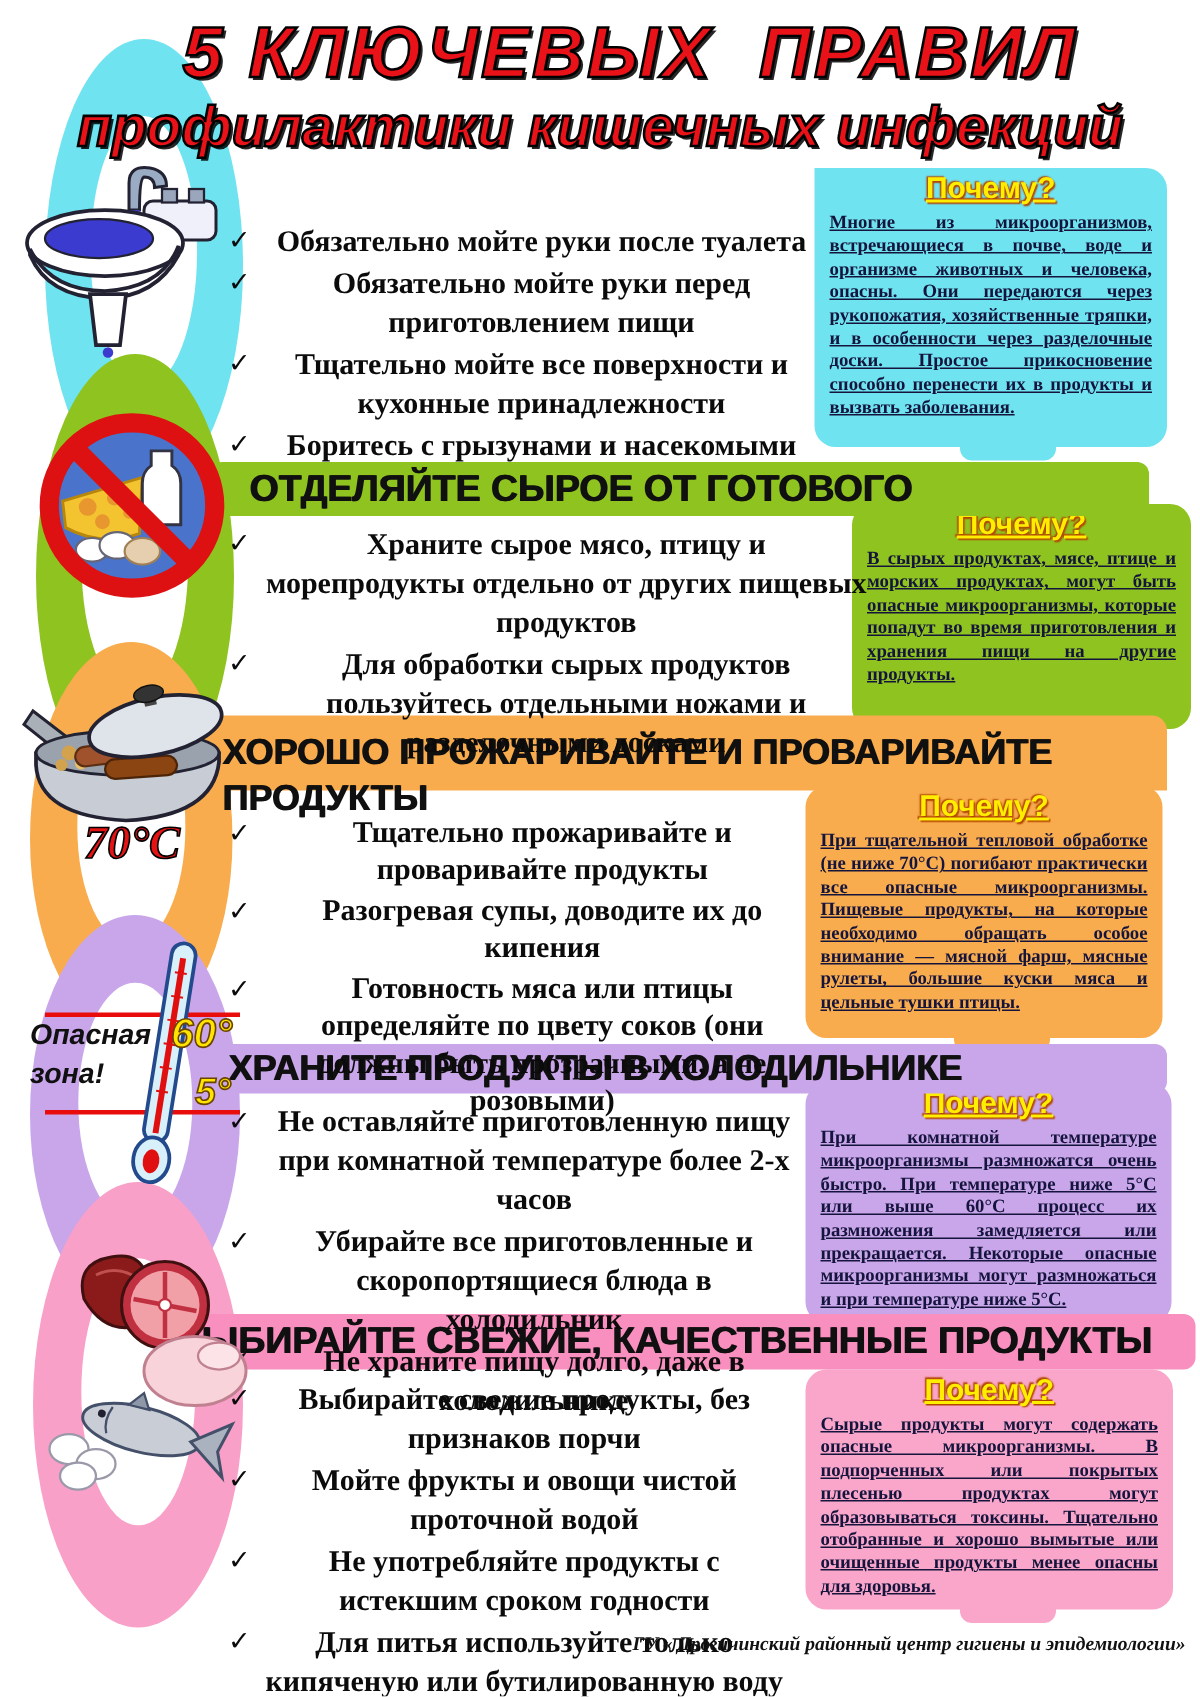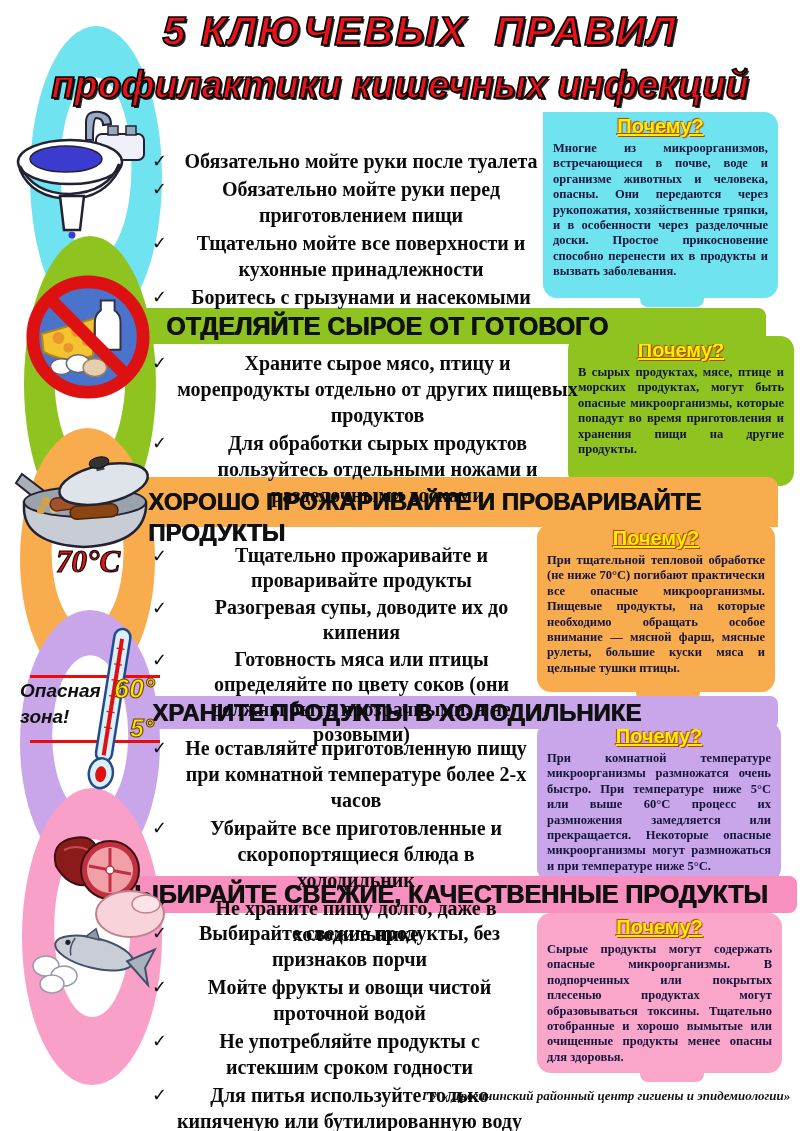--- a/index.html
+++ b/index.html
@@ -3,21 +3,21 @@
 <meta charset="utf-8">
 <style>
   html,body { margin:0; padding:0; background:#fff; }
   .poster { position:relative; width:800px; height:1131px; background:#ffffff; overflow:hidden;
             font-family:"Liberation Sans", sans-serif; }
 
   
   .title1, .title2 { position:absolute; text-align:center; font-style:italic; font-weight:700;
       color:#e81218; -webkit-text-stroke:1.7px #000; text-shadow:2px 2px 0 rgba(0,0,0,.85);
       font-family:"Liberation Sans", sans-serif; white-space:pre; z-index:6; }
-  .title1 { left:70px; width:700px; top:8px;  font-size:41px; letter-spacing:2px; }
+  .title1 { left:70px; width:700px; top:8px;  font-size:48px; letter-spacing:2px; }
   .title2 { left:0;   width:800px; top:64px;  font-size:38px; letter-spacing:0px; }
 
   
   .egg { position:absolute; border-radius:50%; z-index:1; }
   .egg .hole { position:absolute; left:50%; top:47%; transform:translate(-50%,-50%);
                width:54%; height:60%; background:#fff; border-radius:50%; }
   .egg-1 { left:30px;  top:26px;  width:132px; height:302px; background:#6fe3f0; }
   .egg-2 { left:24px;  top:236px; width:132px; height:296px; background:#8fc31f; }
   .egg-3 { left:20px;  top:428px; width:135px; height:262px; background:#f8ac4e; }
   .egg-4 { left:20px;  top:610px; width:140px; height:266px; background:#c9a6ea; }
@@ -46,21 +46,21 @@
   .bullets-4 { left:150px; top:735px; width:385px; font-size:20px; line-height:26px; }
   .bullets-5 { left:150px; top:920px; width:372px; font-size:20px; line-height:26px; }
 
   
   .why { position:absolute; z-index:2; border-radius:14px; padding:3px 10px 8px; box-sizing:border-box; }
   .why::after { content:""; position:absolute; bottom:-9px; left:55%; transform:translateX(-50%);
                 width:64px; height:10px; background:inherit; border-radius:0 0 8px 8px; }
   .why-title { text-align:center; color:#ffee00; font-weight:700; font-size:20px;
                text-decoration:underline; text-shadow:1px 1px 1px #b34700, -1px -1px 1px #b34700; }
   .why-text { margin:3px 0 0; font-family:"Liberation Serif", serif; font-weight:700;
-              font-size:12.5px; line-height:15.4px; text-align:justify; color:#14143c; }
+              font-size:12.5px; line-height:15.4px; text-align:justify; color:#14143c;text-decoration:underline; }
   .why-1 { left:543px; top:112px; width:235px; min-height:186px; background:#6fe3f0; border-radius:0 14px 14px 14px; }
   .why-2 { left:568px; top:336px; width:226px; min-height:150px; background:#8fc31f; }
   .why-3 { left:537px; top:524px; width:238px; min-height:168px; background:#f8ac4e; }
   .why-4 { left:537px; top:722px; width:244px; min-height:154px; background:#c9a6ea; }
   .why-5 { left:537px; top:913px; width:245px; min-height:158px; background:#f9a6ca; }
 
   
   .ill { position:absolute; z-index:5; }
   .ill-sink   { left:8px;   top:104px; width:150px; height:135px; }
   .ill-nosign { left:24px;  top:252px; width:128px; height:170px; }

